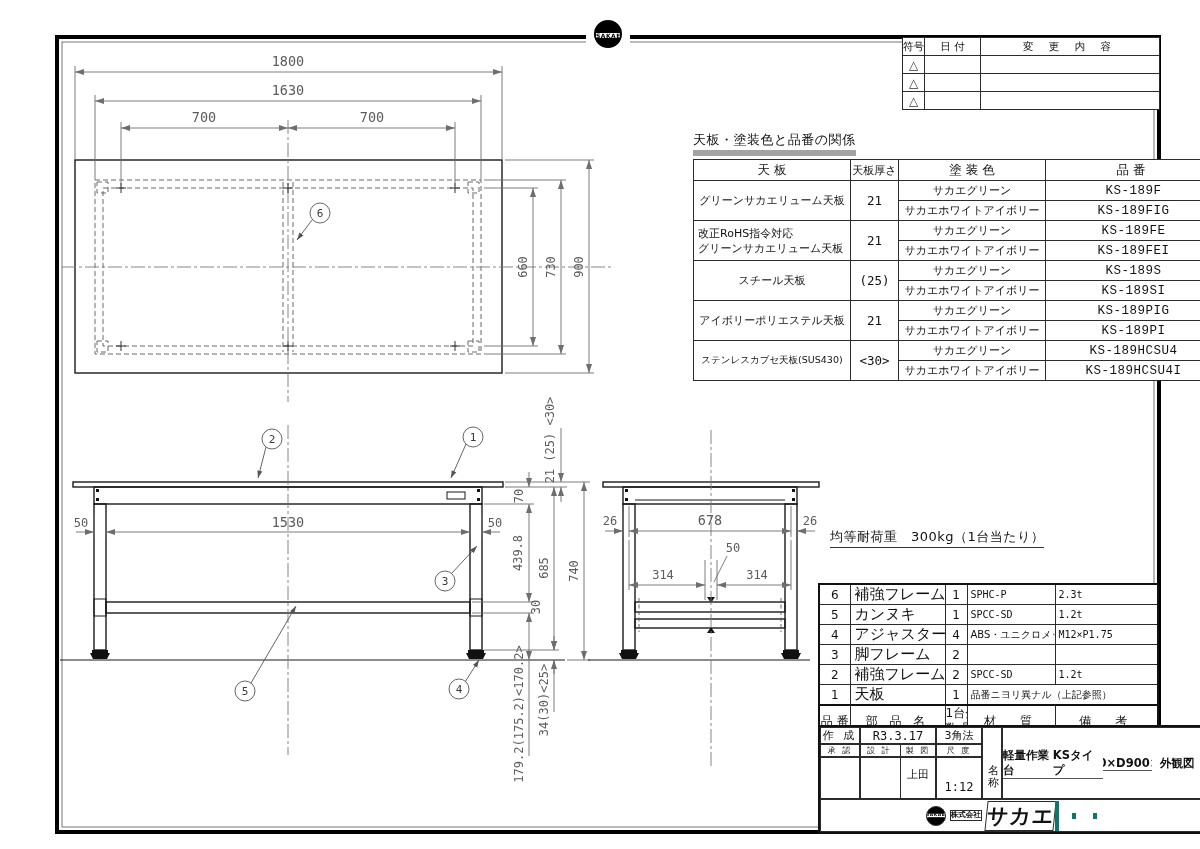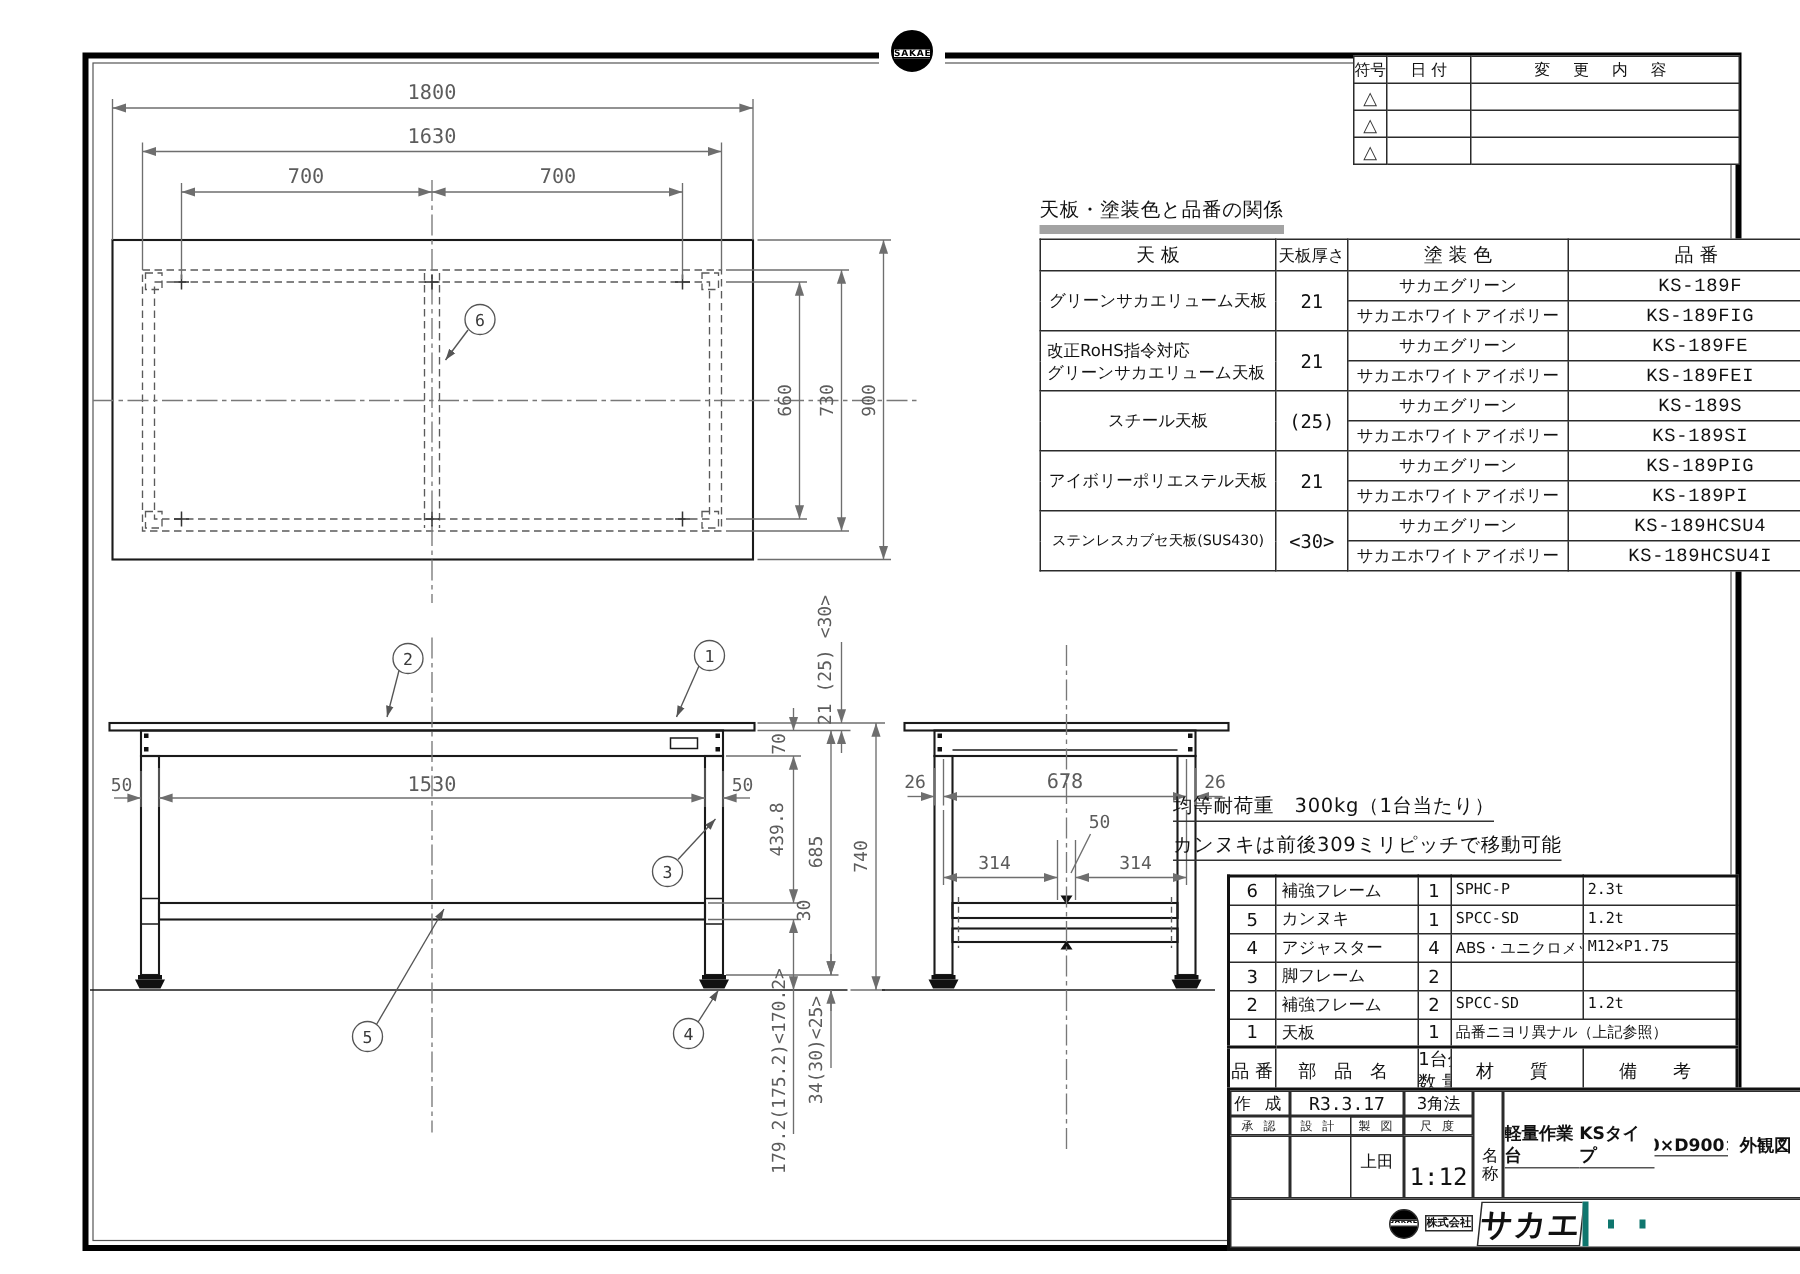--- a/index.html
+++ b/index.html
@@ -26,27 +26,27 @@
   #prod-table td { height:20px; font-size:11px; }
   #prod-table td.hdr { height:21px; font-size:12.5px; }
   #prod-table td.pn { font-family:Liberation Mono, monospace;
                       font-size:12.5px; text-align:center; padding-left:5px; letter-spacing:0.5px;}
   #prod-table td.th { font-family:"DejaVu Sans Mono","Liberation Mono",monospace; font-size:12.5px; }
   #prod-table td.nm { font-size:11px; }
   #prod-table td.nm.sm { font-size:9.5px; }
   #prod-table td.cl { font-size:11px; }
 
   
-  #notes { left:782px; top:526px; }
+  #notes { left:830px; top:526px; }
   #notes .note { font-size:13px; border-bottom:1px solid #333; padding-bottom:1px;
                  margin-bottom:4px; display:inline-block; letter-spacing:0.5px; }
 
   
   #parts-table { left:818px; top:583px; width:341px; border:2px solid #111; }
-  #parts-table td { height:19px; font-size:11px; }
+  #parts-table td { height:19px; font-size:15px; }
   #parts-table td.num { font-size:12px; }
   #parts-table td.lft { text-align:left; padding-left:4px; }
   #parts-table td.mat { text-align:left; padding-left:3px; font-size:10px;
                         font-family:"DejaVu Sans Mono","Liberation Mono",monospace;}
   #parts-table td.mat2 { text-align:left; padding-left:3px; font-size:10px; }
   #parts-table tr.hrow td { height:22px; font-size:12px; border-top:2px solid #111; }
   #parts-table .qtyhdr { font-size:7.5px; line-height:1.25; }
 
   
   #title-block { left:818px; top:725px; width:387px; border:2px solid #111; background:#fff;
@@ -407,21 +407,20 @@
     <tr>
       <td class="cl">サカエホワイトアイボリー</td>
       <td class="pn">KS-189HCSU4I</td>
     </tr>
   </tbody>
     </table>
 </div>
 
 <div id="notes" class="abs">
   <div><span class="note">均等耐荷重　300kg（1台当たり）</span></div>
-  <div><span class="note">カンヌキは前後309ミリピッチで移動可能</span></div>
 </div>
 
 <table id="parts-table" class="abs">
   <colgroup>
       <col style="width:31px">
       <col style="width:95px">
       <col style="width:22px">
       <col style="width:88px">
       <col>
     </colgroup>
@@ -488,21 +487,21 @@
   <div class="tb-small" style="grid-column:1;grid-row:2">承 認</div>
   <div class="tb-small" style="grid-column:2;grid-row:2;justify-content:flex-start;padding-left:6px">設 計</div>
   <div class="tb-small" style="grid-column:2;grid-row:2;margin-left:40px;justify-content:center">製 図</div>
   <div class="tb-small" style="grid-column:3;grid-row:2">尺 度</div>
 
   <div style="grid-column:1;grid-row:3"></div>
   <div style="grid-column:2;grid-row:3;padding:0">
     <div style="border:none;border-right:1px solid #2b2b2b;width:40px;height:100%"></div>
     <div style="border:none;flex:1;height:100%;align-items:flex-end;justify-content:center;font-size:11px;padding-bottom:16px;display:flex">上田</div>
   </div>
-  <div style="grid-column:3;grid-row:3;align-items:flex-end;font-size:16px;padding-bottom:4px" class="tb-val">1:12</div>
+  <div style="grid-column:3;grid-row:3;align-items:flex-end;font-size:12px;padding-bottom:4px" class="tb-val">1:12</div>
 
   <div id="tb-name-col">名称</div>
   <div id="tb-names">
     <div>軽量作業台</div>
     <div>KSタイプ</div>
     <div>W1800×D900×H740</div>
     <div>外観図</div>
   </div>
 
   <div id="tb-bottom">

